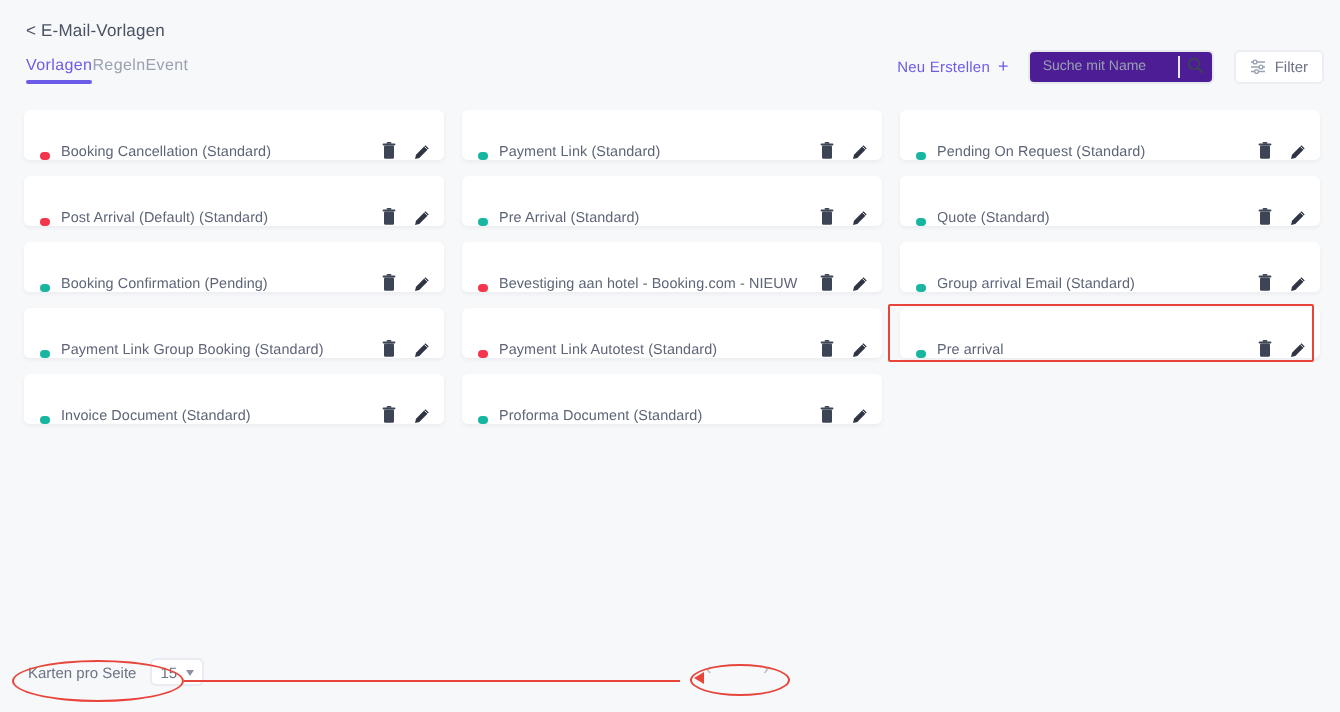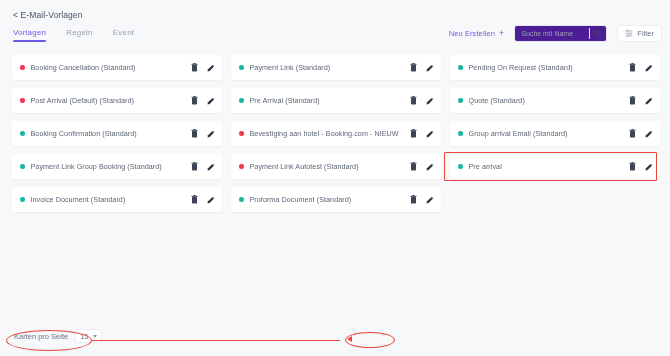--- a/index.html
+++ b/index.html
@@ -35,21 +35,20 @@
     left: 0; right: 0;
     top: 28px;
     height: 24px;
   }
 
   .tabs {
     position: absolute;
     left: 13px;
     top: 0;
     display: flex;
-    gap: 20px;
     align-items: center;
   }
   .tab {
     font-size: 8px;
     color: #9aa1b0;
     padding-bottom: 5px;
     letter-spacing: .2px;
     white-space: nowrap;
     position: relative;
   }
@@ -143,21 +142,21 @@
     gap: 8px 9px;
   }
 
   .card {
     width: 210px;
     height: 25px;
     background: #fff;
     border-radius: 3px;
     box-shadow: 0 1px 2px rgba(25,35,60,.055);
     display: flex;
-    align-items: center;
+    align-items: flex-end;
     padding: 0 7px 0 8px;
     position: relative;
   }
 
   .dot {
     width: 4.5px;
     height: 4.5px;
     border-radius: 50%;
     flex: 0 0 auto;
     margin-right: 6px;
@@ -425,21 +424,21 @@
             <rect x="4.6" y="0" width="4.8" height="1.8" rx="0.9" fill="#3d4455"></rect>
           </svg></span>
         <span class="icon-btn"><svg width="8" height="8" viewBox="0 0 16 16" fill="none">
             <path d="M11.4 1.3 14.7 4.6 5.3 14 1 15l1-4.3z" fill="#2f3545"></path>
             <path d="M10.3 2.4 13.6 5.7" stroke="#fff" stroke-width="0.9"></path>
           </svg></span>
       </span>
     </div>
     <div class="card">
       <span class="dot green"></span>
-      <span class="card-label">Booking Confirmation (Standard)</span>
+      <span class="card-label">Booking Confirmation (Pending)</span>
       <span class="card-actions">
         <span class="icon-btn"><svg width="7" height="9" viewBox="0 0 14 18" fill="none">
             <rect x="2" y="3.4" width="10" height="13.4" rx="1.4" fill="#3d4455"></rect>
             <rect x="0.6" y="1.6" width="12.8" height="1.8" rx="0.9" fill="#3d4455"></rect>
             <rect x="4.6" y="0" width="4.8" height="1.8" rx="0.9" fill="#3d4455"></rect>
           </svg></span>
         <span class="icon-btn"><svg width="8" height="8" viewBox="0 0 16 16" fill="none">
             <path d="M11.4 1.3 14.7 4.6 5.3 14 1 15l1-4.3z" fill="#2f3545"></path>
             <path d="M10.3 2.4 13.6 5.7" stroke="#fff" stroke-width="0.9"></path>
           </svg></span>

